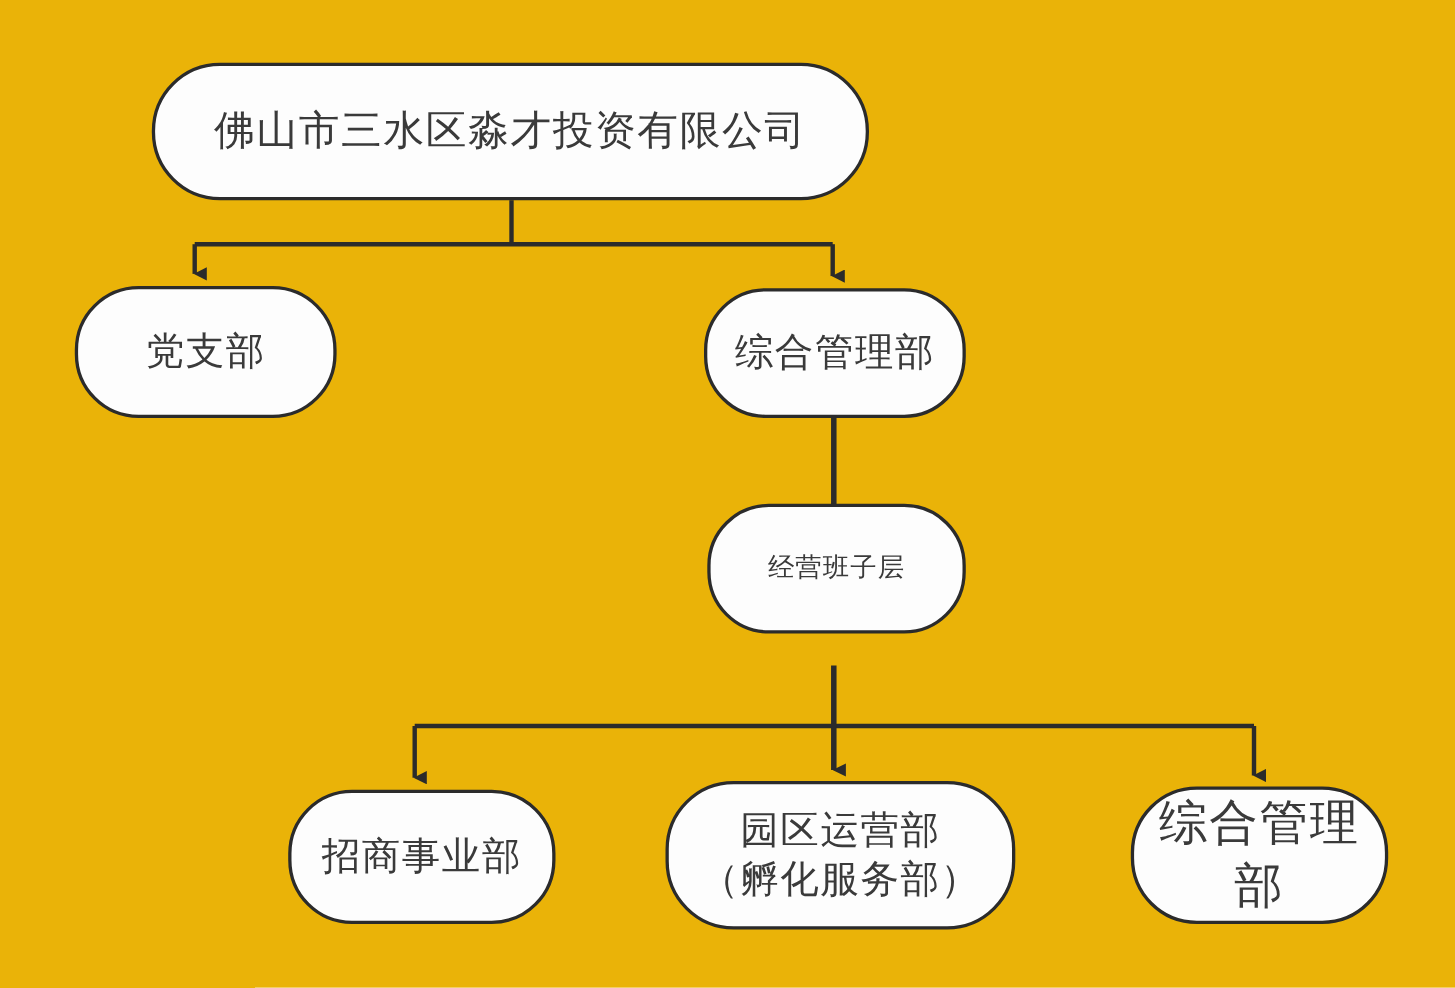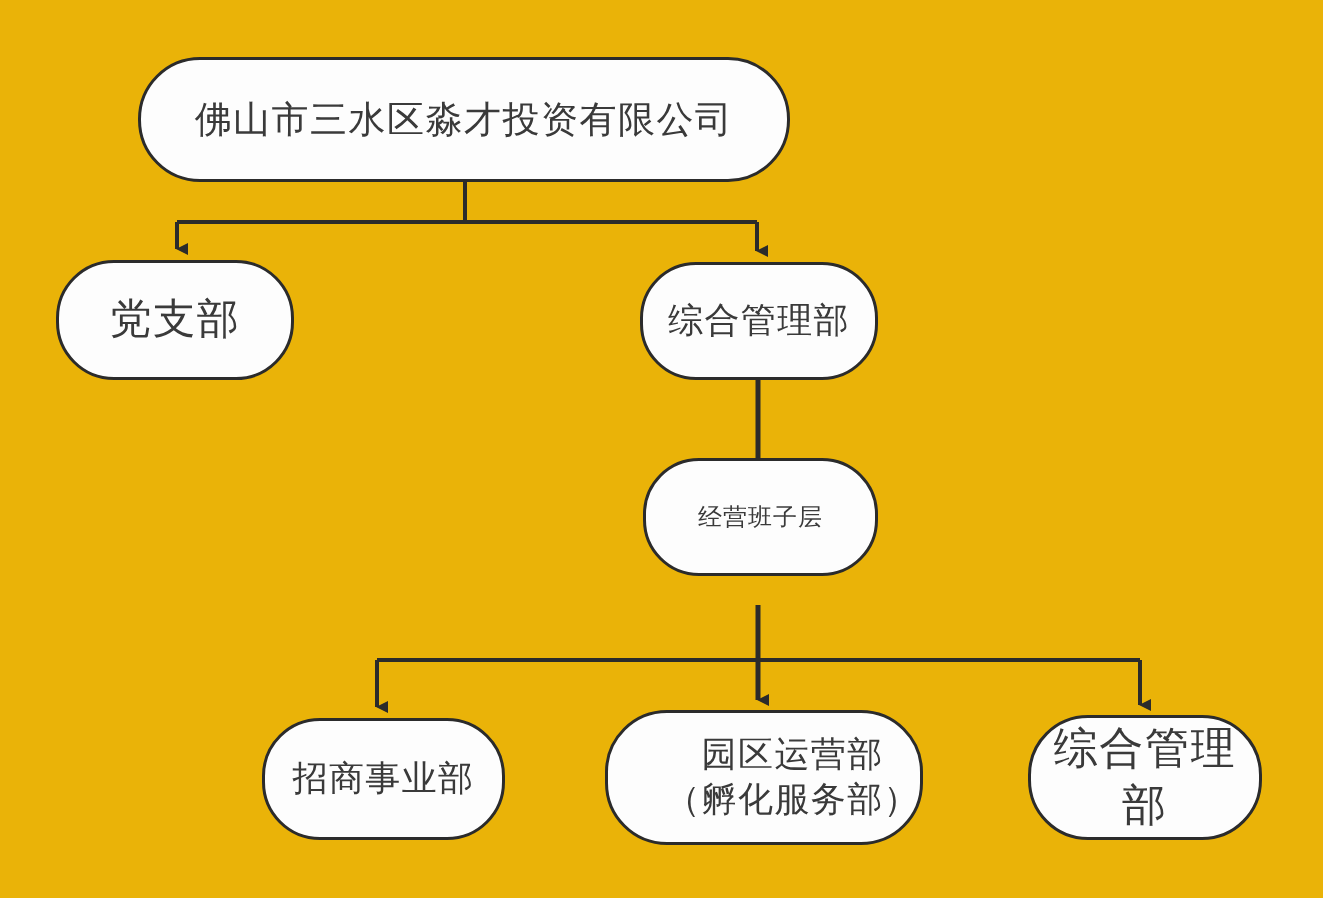--- a/index.html
+++ b/index.html
@@ -36,25 +36,25 @@
     color: #3a3a3a;
     line-height: 1.28;
     letter-spacing: 0.04em;
     z-index: 2;
   }
   .node .label {
     display: block;
     white-space: pre-line;
   }
   .n-root    { left:138px; top:57px;  width:652px; height:125px; border-radius:62px; font-size:37px; }
-  .n-party   { left:56px;  top:260px; width:238px; height:120px; border-radius:58px; font-size:42px; }
+  .n-party   { left:68px;  top:260px; width:238px; height:120px; border-radius:58px; font-size:35px; }
   .n-exec    { left:640px; top:262px; width:238px; height:118px; border-radius:56px; font-size:35px; }
   .n-mgmt    { left:643px; top:458px; width:235px; height:118px; border-radius:56px; font-size:24px; }
   .n-invest  { left:262px; top:718px; width:243px; height:122px; border-radius:58px; font-size:35px; }
-  .n-park    { left:605px; top:710px; width:318px; height:135px; border-radius:62px; font-size:35px;justify-content:flex-end; }
+  .n-park    { left:605px; top:710px; width:318px; height:135px; border-radius:62px; font-size:35px; }
   .n-general { left:1028px;top:715px; width:234px; height:125px; border-radius:60px; font-size:44px; }
 </style>
 </head>
 <body>
 
 <div id="canvas">
 
   <svg class="edges" viewBox="0 0 1323 898" xmlns="http://www.w3.org/2000/svg">
     <defs>
       <marker id="arrow" viewBox="0 0 12 12" refX="6" refY="11" markerWidth="12" markerHeight="12" orient="auto-start-reverse" markerUnits="userSpaceOnUse">

